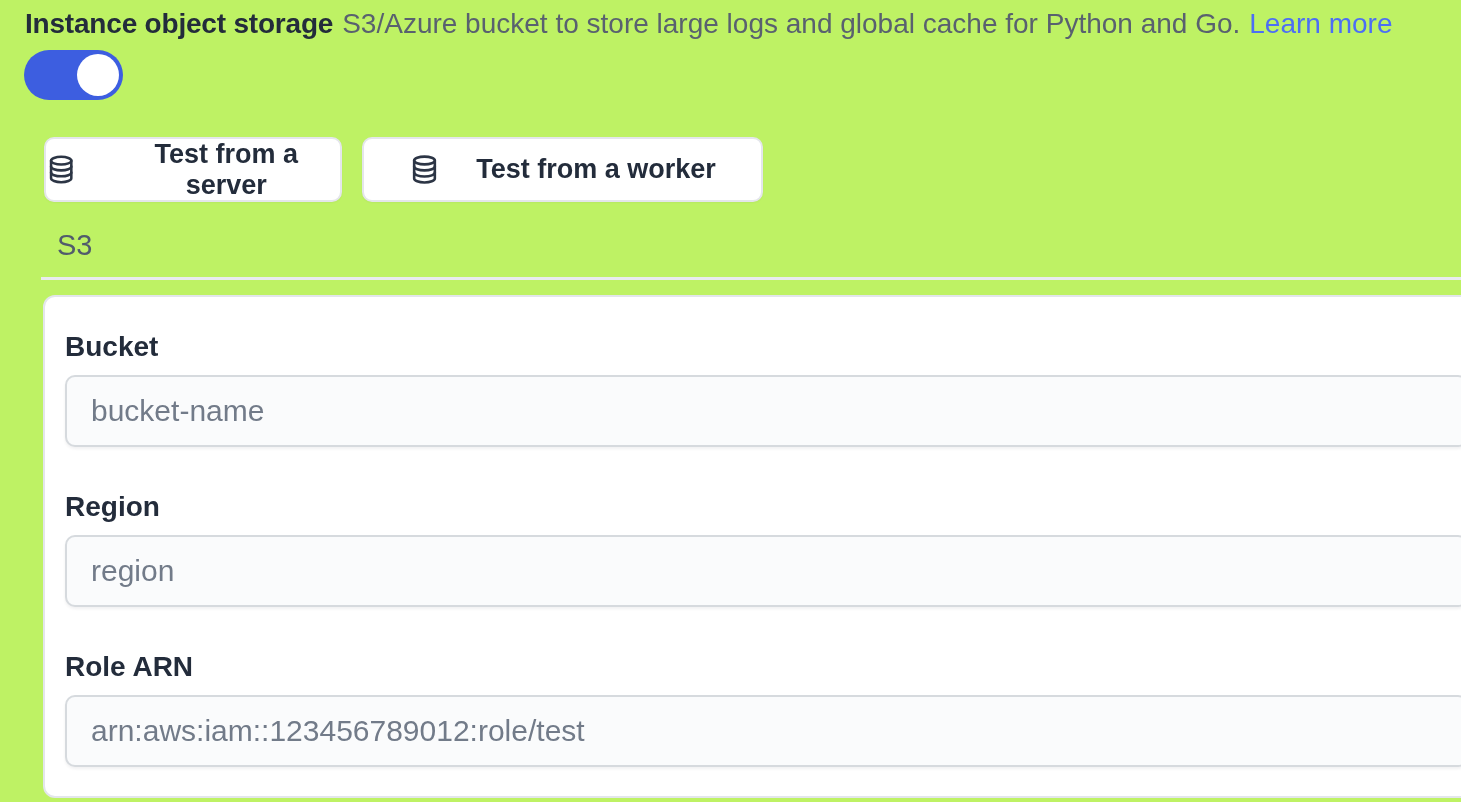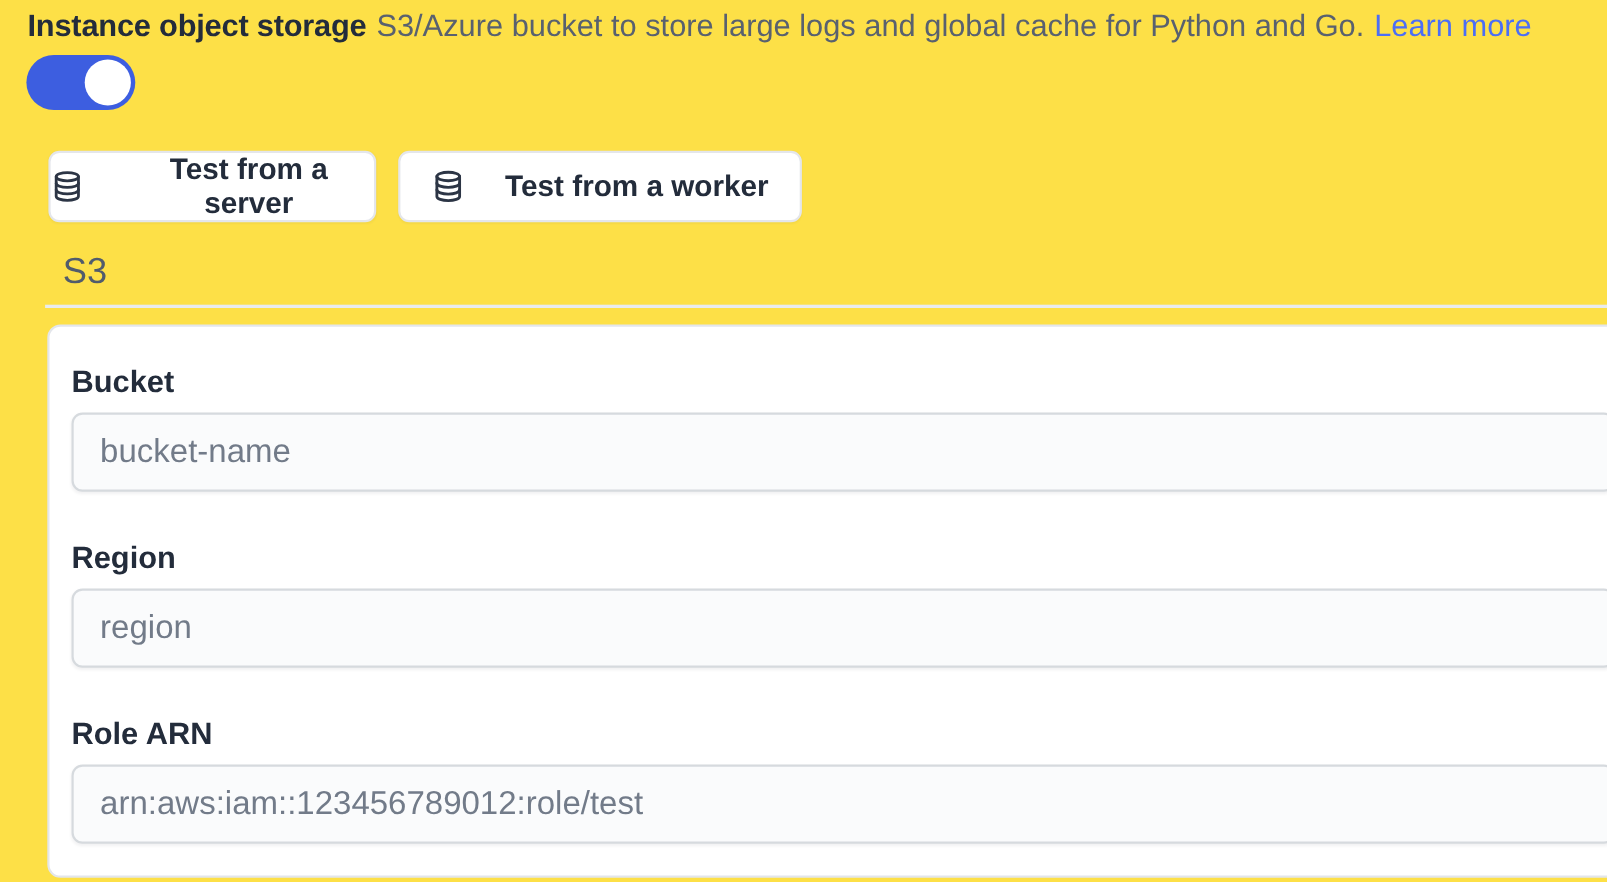--- a/index.html
+++ b/index.html
@@ -1,18 +1,18 @@
 <!DOCTYPE html>
 <html><head>
 <meta charset="utf-8">
 <style>
   * { margin:0; padding:0; box-sizing:border-box; }
   html,body { width:1461px; height:802px; overflow:hidden; background:#ffffff;
               font-family:"Liberation Sans", sans-serif; }
-  .stage { position:relative; width:1461px; height:802px; background:#fde047; }
+  .stage { position:relative; width:1461px; height:802px; background:#bef264; }
 
   
   .header { position:absolute; left:25px; top:6px; width:1430px;
             font-size:28px; line-height:36px; white-space:nowrap; }
   .header .title { font-weight:700; color:#232c3b; letter-spacing:-0.2px; }
   .header .desc  { color:#59616f; margin-left:9px; }
   .header .link  { color:#4c6ef5; margin-left:9px; text-decoration:none; cursor:pointer; }
 
   
   .toggle { position:absolute; left:24px; top:50px; width:99px; height:50px;
@@ -20,26 +20,26 @@
   .toggle .knob { position:absolute; top:4px; right:4px; width:42px; height:42px;
                   border-radius:50%; background:#ffffff; }
 
   
   .btn-row { position:absolute; left:44px; top:137px; display:flex; gap:20px; }
   .btn { height:65px; background:#fff; border:2px solid #e4e6eb; border-radius:10px;
          display:flex; align-items:center; justify-content:center; gap:36px;
          font-size:27px; font-weight:700; color:#232c3b; cursor:pointer;
          box-shadow:0 1px 2px rgba(20,30,50,0.04); }
   .btn.server { width:298px; }
-  .btn.worker { width:367px; }
+  .btn.worker { width:401px; }
   .btn svg { width:31px; height:31px; stroke:#2c3545; }
 
   
   .tabs { position:absolute; left:21px; top:220px; display:flex; height:57px; }
-  .tab { padding:0 36px; display:flex; align-items:center; font-size:33px;
+  .tab { padding:0 36px; display:flex; align-items:center; font-size:29px;
          color:#515c6c; border-bottom:6px solid transparent; cursor:pointer; }
   .tab.active { color:#313c4d; border-bottom-color:#3c4657; }
   .tab-divider { position:absolute; left:41px; top:277px; width:1420px; height:3px;
                  background:#e9ebee; }
 
   
   .panel { position:absolute; left:43px; top:295px; width:1447px; height:503px;
            background:#fff; border:2px solid #e3e6eb; border-radius:12px;
            padding:36px 20px 0 20px; }
   .field { margin-bottom:46px; }

